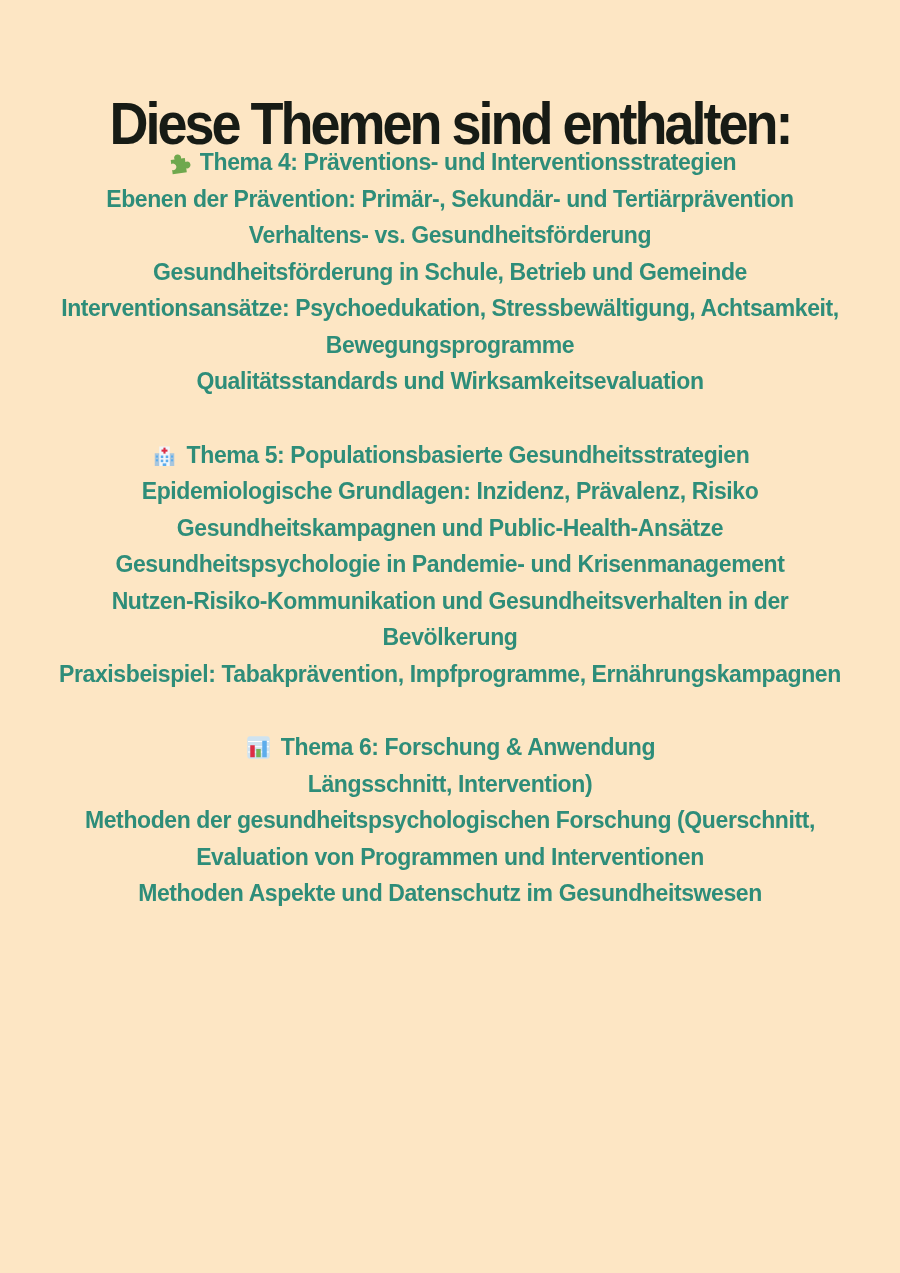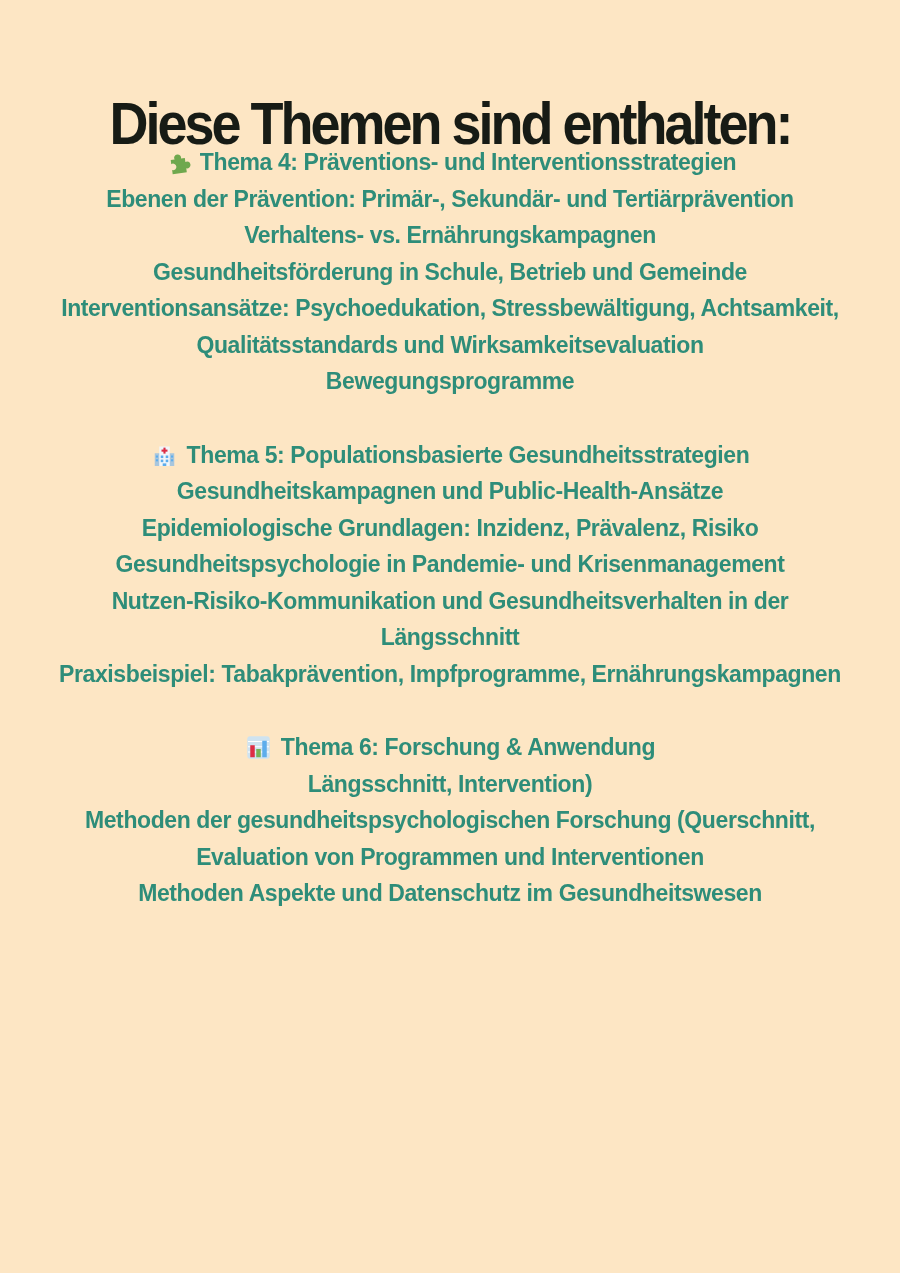--- a/index.html
+++ b/index.html
@@ -48,25 +48,25 @@
         <span class="icon">
           <svg viewBox="0 0 36 36" aria-hidden="true">
             <g transform="rotate(-8 18 18)">
               <path fill="#6fa84e" d="M9.5 13.5 h5.2 a4.6 4.6 0 1 1 8.6 0 h5.2 v5.2 a4.6 4.6 0 1 1 0 8.6 v5.2 H9.5 v-5.5 a4.4 4.4 0 1 0 0-8 z"></path>
             </g>
           </svg>
         </span>
         <span class="heading-text">Thema 4: Präventions- und Interventionsstrategien</span>
       </div>
       <div class="line">Ebenen der Prävention: Primär-, Sekundär- und Tertiärprävention</div>
-      <div class="line">Verhaltens- vs. Ernährungskampagnen</div>
+      <div class="line">Verhaltens- vs. Gesundheitsförderung</div>
       <div class="line">Gesundheitsförderung in Schule, Betrieb und Gemeinde</div>
       <div class="line">Interventionsansätze: Psychoedukation, Stressbewältigung, Achtsamkeit,</div>
+      <div class="line">Bewegungsprogramme</div>
       <div class="line">Qualitätsstandards und Wirksamkeitsevaluation</div>
-      <div class="line">Bewegungsprogramme</div>
     </section>
 
     <section class="topic">
       <div class="heading-row">
         <span class="icon">
           <svg viewBox="0 0 36 36" aria-hidden="true">
             <rect x="5" y="15" width="7" height="17" fill="#a8c6dd"></rect>
             <rect x="24" y="15" width="7" height="17" fill="#a8c6dd"></rect>
             <rect x="11" y="6" width="14" height="26" fill="#f2f6f9"></rect>
             <rect x="16.6" y="7.5" width="2.8" height="8" fill="#dd2e44"></rect>
@@ -79,25 +79,25 @@
               <rect x="15.6" y="28.5" width="4.8" height="3.5"></rect>
               <rect x="6.5" y="18" width="2.8" height="2.8"></rect>
                 <rect x="6.5" y="23" width="2.8" height="2.8"></rect>
               <rect x="26.7" y="18" width="2.8" height="2.8"></rect>
                 <rect x="26.7" y="23" width="2.8" height="2.8"></rect>
             </g>
           </svg>
         </span>
         <span class="heading-text">Thema 5: Populationsbasierte Gesundheitsstrategien</span>
       </div>
+      <div class="line">Epidemiologische Grundlagen: Inzidenz, Prävalenz, Risiko</div>
       <div class="line">Gesundheitskampagnen und Public-Health-Ansätze</div>
-      <div class="line">Epidemiologische Grundlagen: Inzidenz, Prävalenz, Risiko</div>
       <div class="line">Gesundheitspsychologie in Pandemie- und Krisenmanagement</div>
       <div class="line">Nutzen-Risiko-Kommunikation und Gesundheitsverhalten in der</div>
-      <div class="line">Längsschnitt</div>
+      <div class="line">Bevölkerung</div>
       <div class="line">Praxisbeispiel: Tabakprävention, Impfprogramme, Ernährungskampagnen</div>
     </section>
 
     <section class="topic">
       <div class="heading-row">
         <span class="icon">
           <svg viewBox="0 0 36 36" aria-hidden="true">
             <rect x="3" y="3" width="30" height="30" rx="4" fill="#cfe3f0"></rect>
             <g stroke="#ffffff" stroke-width="1.4">
               <line x1="4" y1="10" x2="32" y2="10"></line>

